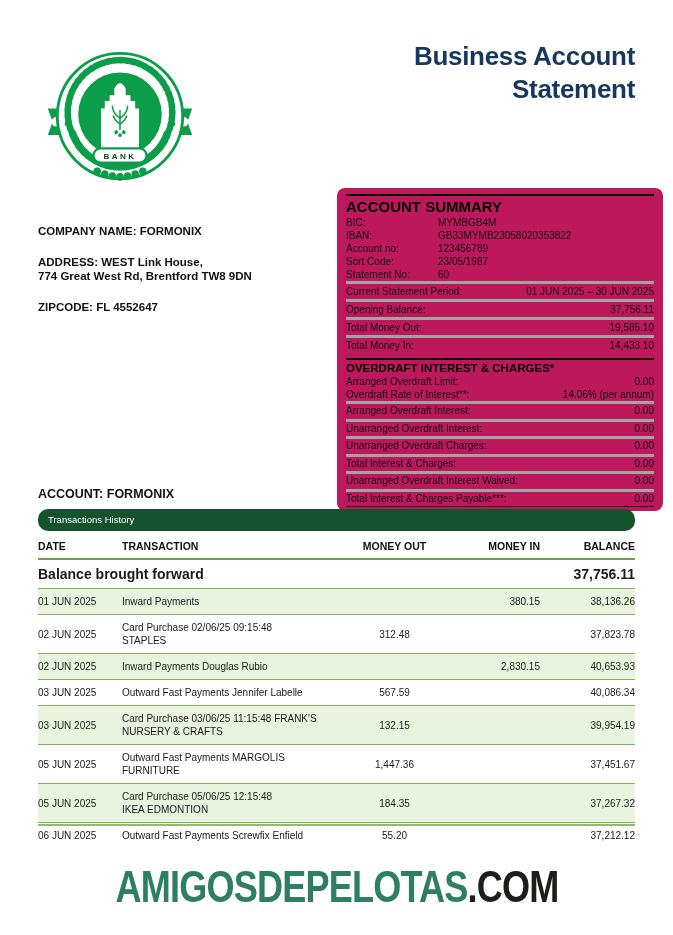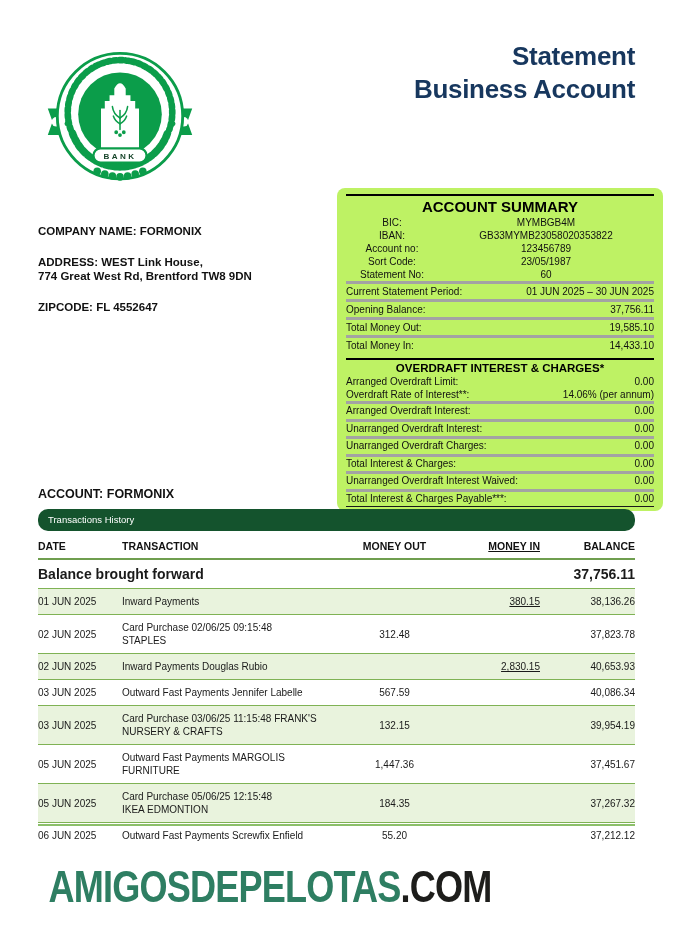--- a/index.html
+++ b/index.html
@@ -14,22 +14,22 @@
   .addr-block { position:absolute; right:38px; top:132px; text-align:right;
                 font-size:11.5px; font-weight:bold; line-height:15px; color:#111; }
   .addr-block .lbl { margin-right:6px; }
 
   
   .company-block { position:absolute; left:38px; top:224px; width:285px;
                    font-size:11.5px; font-weight:bold; line-height:14px; color:#111; }
   .company-block .gap { height:17px; }
 
   
-  .info-box { position:absolute; left:337px; width:326px; background:#bef264;
-              border-radius:8px; padding:4px 9px 4px 9px;text-align:center; }
+  .info-box { position:absolute; left:337px; width:326px; background:#be185d;
+              border-radius:8px; padding:4px 9px 4px 9px; }
   .box-summary { top:188px; }
   .box-overdraft { top:352px; }
   .box-topline { border-top:2px solid #000; margin:2px 0 1px 0; }
   .box-title-lg { font-size:15px; font-weight:bold; color:#000; line-height:19px; }
   .box-title-sm { font-size:11.5px; font-weight:bold; color:#000; line-height:15px; }
   .kv-row { display:flex; font-size:10px; line-height:13px; color:#111; }
   .kv-row .k { width:92px; flex:none; }
   .kv-row .v { flex:1; }
   .bal-row { display:flex; justify-content:space-between; font-size:10px; line-height:13px;
              border-top:3px solid #a3a3a3; padding:1px 0; color:#111; }
@@ -40,33 +40,33 @@
   
   .txn-section { position:absolute; left:38px; top:487px; width:597px; }
   .account-heading { font-size:12.5px; font-weight:bold; color:#111; }
   .txn-bar { margin-top:8px; background:#14532d; color:#ffffff; font-size:9.5px;
              padding:5px 10px 6px 10px; border-radius:10px; }
   .txn-head { display:flex; font-size:10.5px; font-weight:bold; color:#111;
               padding:9px 0 6px 0; border-bottom:2px solid #6f9e4f; }
   .c-date { width:84px; flex:none; }
   .c-tx   { flex:1; padding-right:6px; }
   .c-out  { width:95px; flex:none; text-align:center; }
-  .c-in   { width:98px; flex:none; text-align:right;text-decoration:underline; }
+  .c-in   { width:98px; flex:none; text-align:right; }
   .c-bal  { width:95px; flex:none; text-align:right; }
   .fwd-row { display:flex; align-items:center; font-size:14px; font-weight:bold; padding:6px 0; }
   .txn-row { display:flex; align-items:center; font-size:10px; padding:6px 0; }
   .txn-rows .txn-row:nth-child(odd) { background:#e9f3dd;
               border-top:1.5px solid #7fb254; border-bottom:1.5px solid #7fb254; }
   .txn-row .c-tx { white-space:pre-line; line-height:13px; }
 
   .bottom-divider { position:absolute; left:38px; top:824px; width:597px;
                     border-top:2.5px solid #8cbf6a; }
 
   
-  .footer-brand { position:absolute; left:0; top:862px; width:673px; }
+  .footer-brand { position:absolute; left:0; top:862px; width:673px; text-align:center; }
   .footer-brand .inner { display:inline-block; transform:scaleX(0.82); transform-origin:center;
                          font-size:44px; font-weight:bold; letter-spacing:-1px; line-height:50px; }
   .brand-main { color:#2e7e62; }
   .brand-suffix { color:#1d1d1b; }
 </style>
 </head>
 <body>
 
 <div class="page">
 
@@ -117,22 +117,22 @@
           <circle cx="96" cy="139" r="4"></circle>
         <circle cx="104" cy="136" r="4"></circle>
       </g>
 
       <rect x="52" y="112" width="56" height="15" rx="7.5" fill="#ffffff" stroke="#0b9d4a" stroke-width="2.5"></rect>
       <text x="80" y="123" text-anchor="middle" font-size="8.5" font-weight="bold" letter-spacing="2.5" fill="#17452a" font-family="Liberation Sans, sans-serif">BANK</text>
     </svg>
   </div>
 
   <div class="title-block">
+    <div>Business Account</div>
     <div>Statement</div>
-    <div>Business Account</div>
   </div>
 
 
   <div class="company-block">
     <div>COMPANY NAME: FORMONIX</div>
     <div class="gap"></div>
     <div>ADDRESS: WEST Link House,</div>
     <div>774 Great West Rd, Brentford TW8 9DN</div>
     <div class="gap"></div>
     <div>ZIPCODE: FL 4552647</div>

